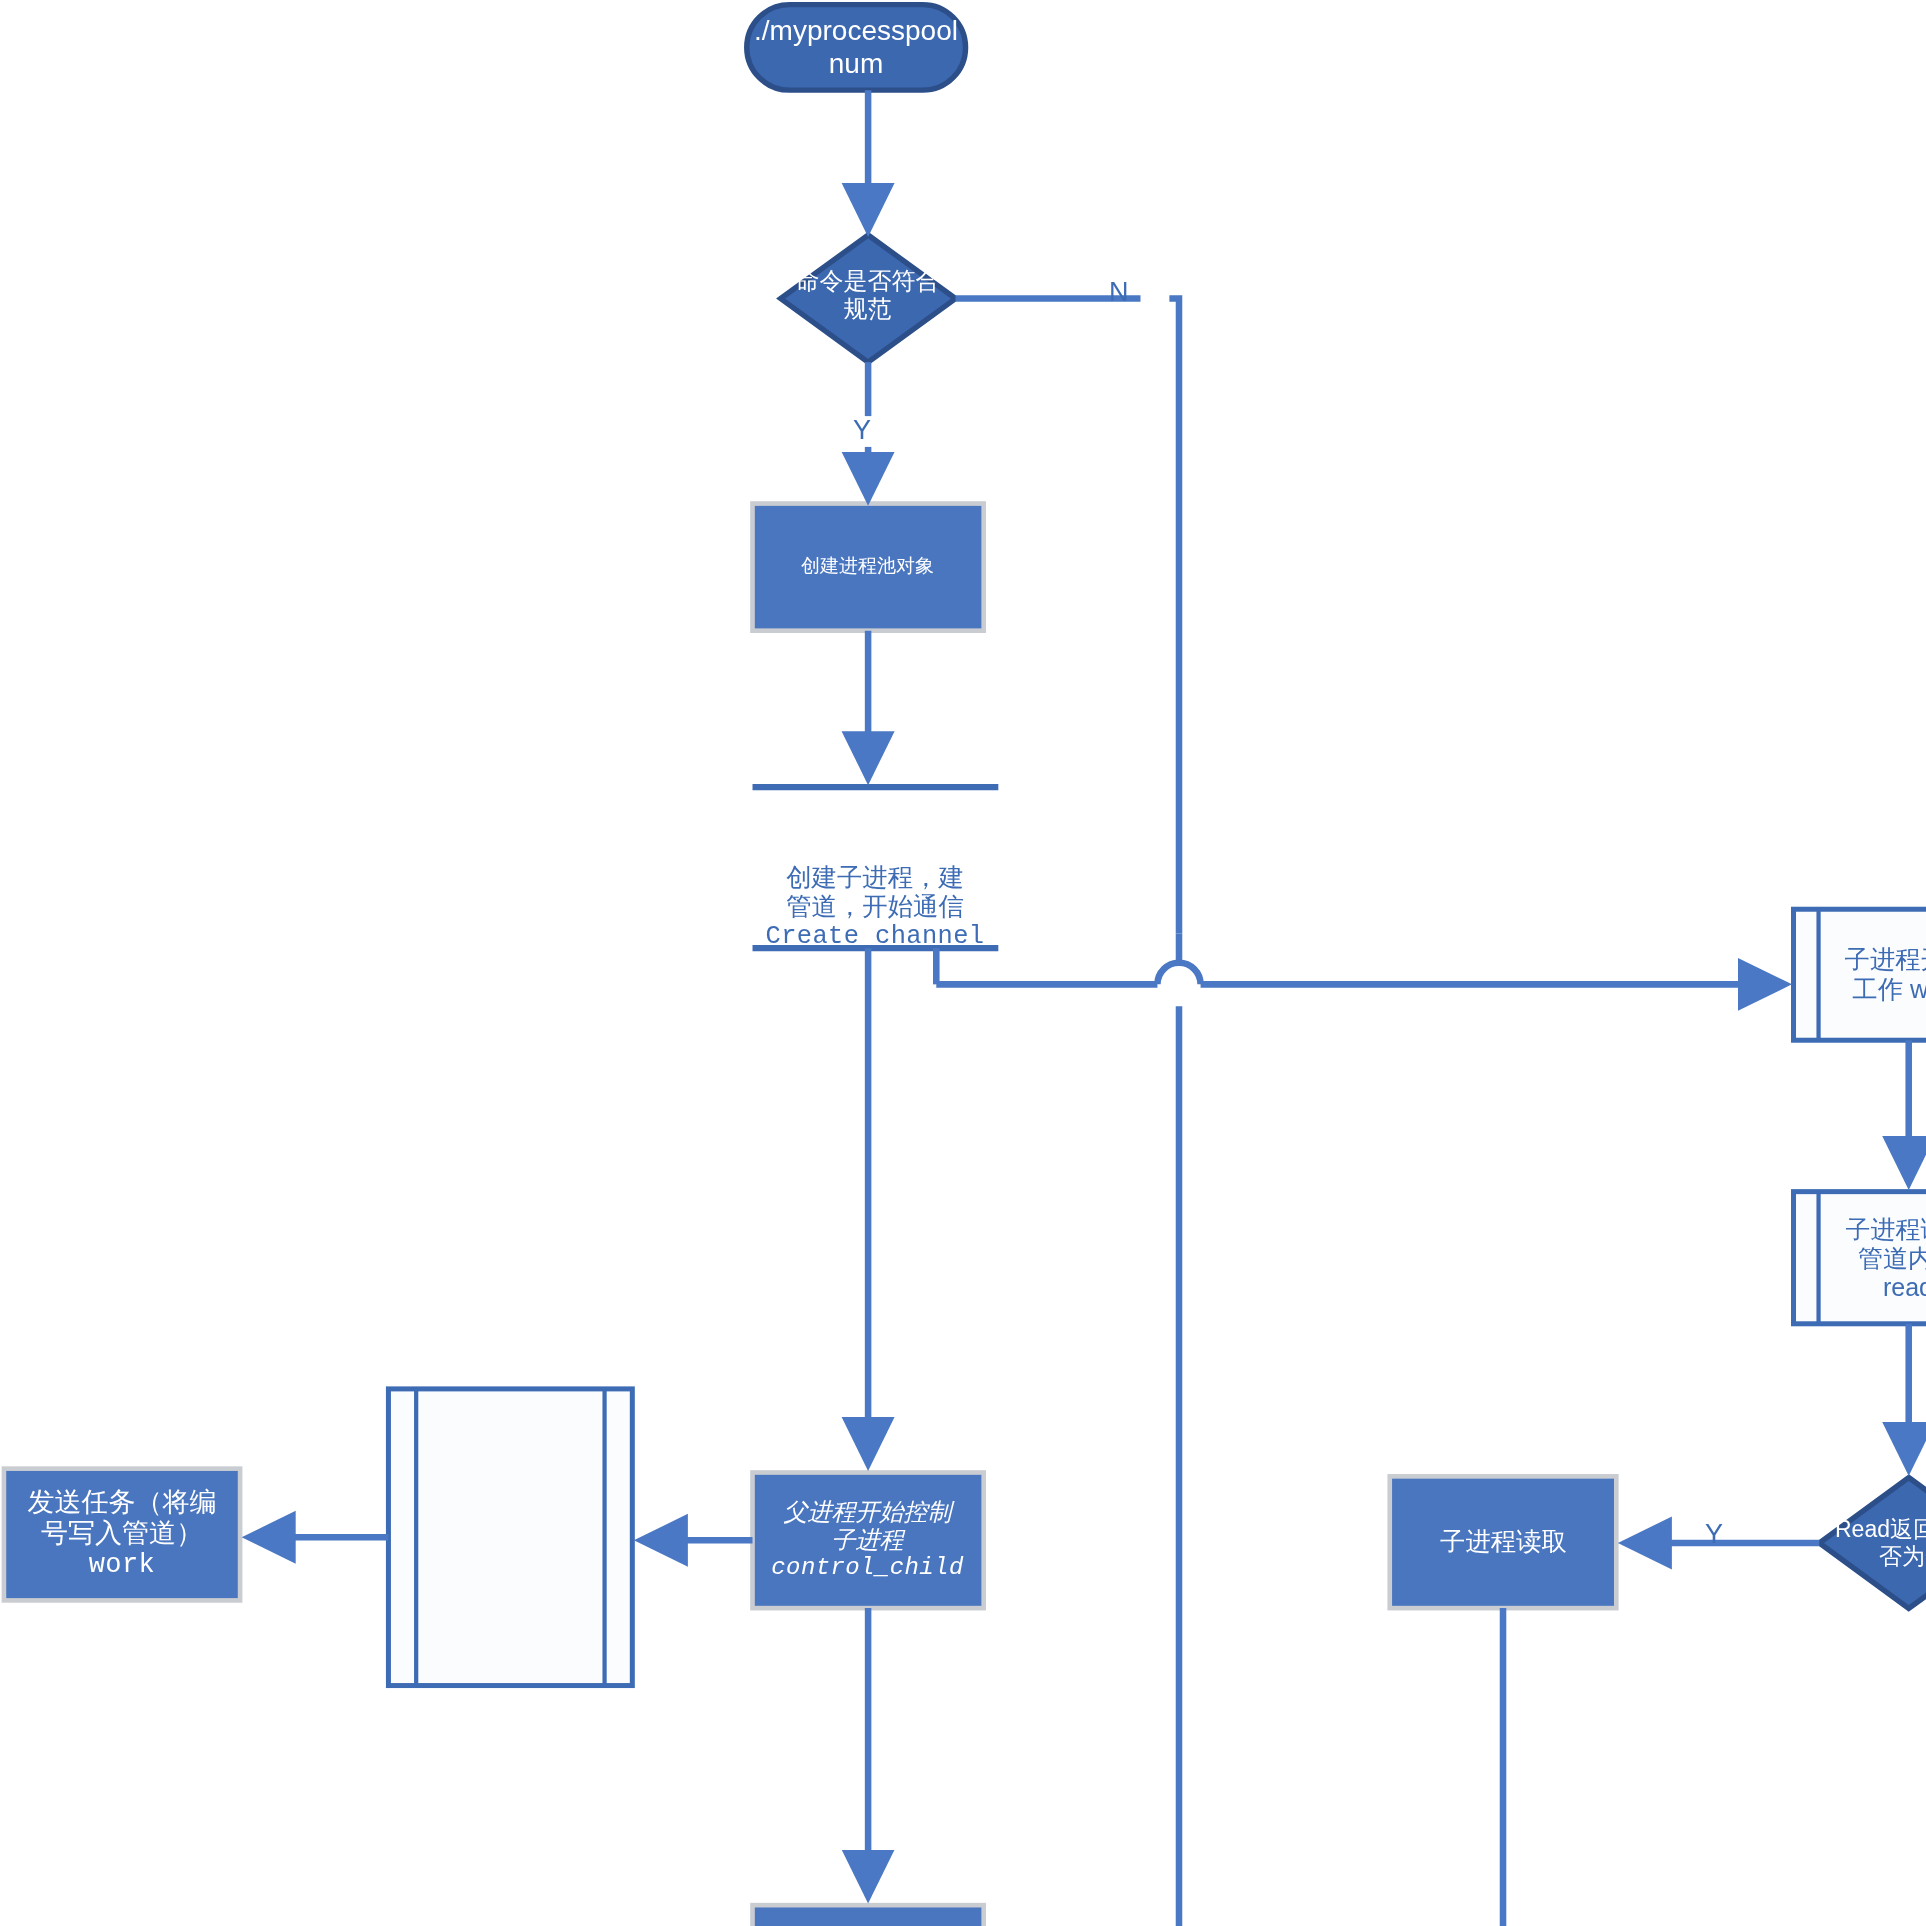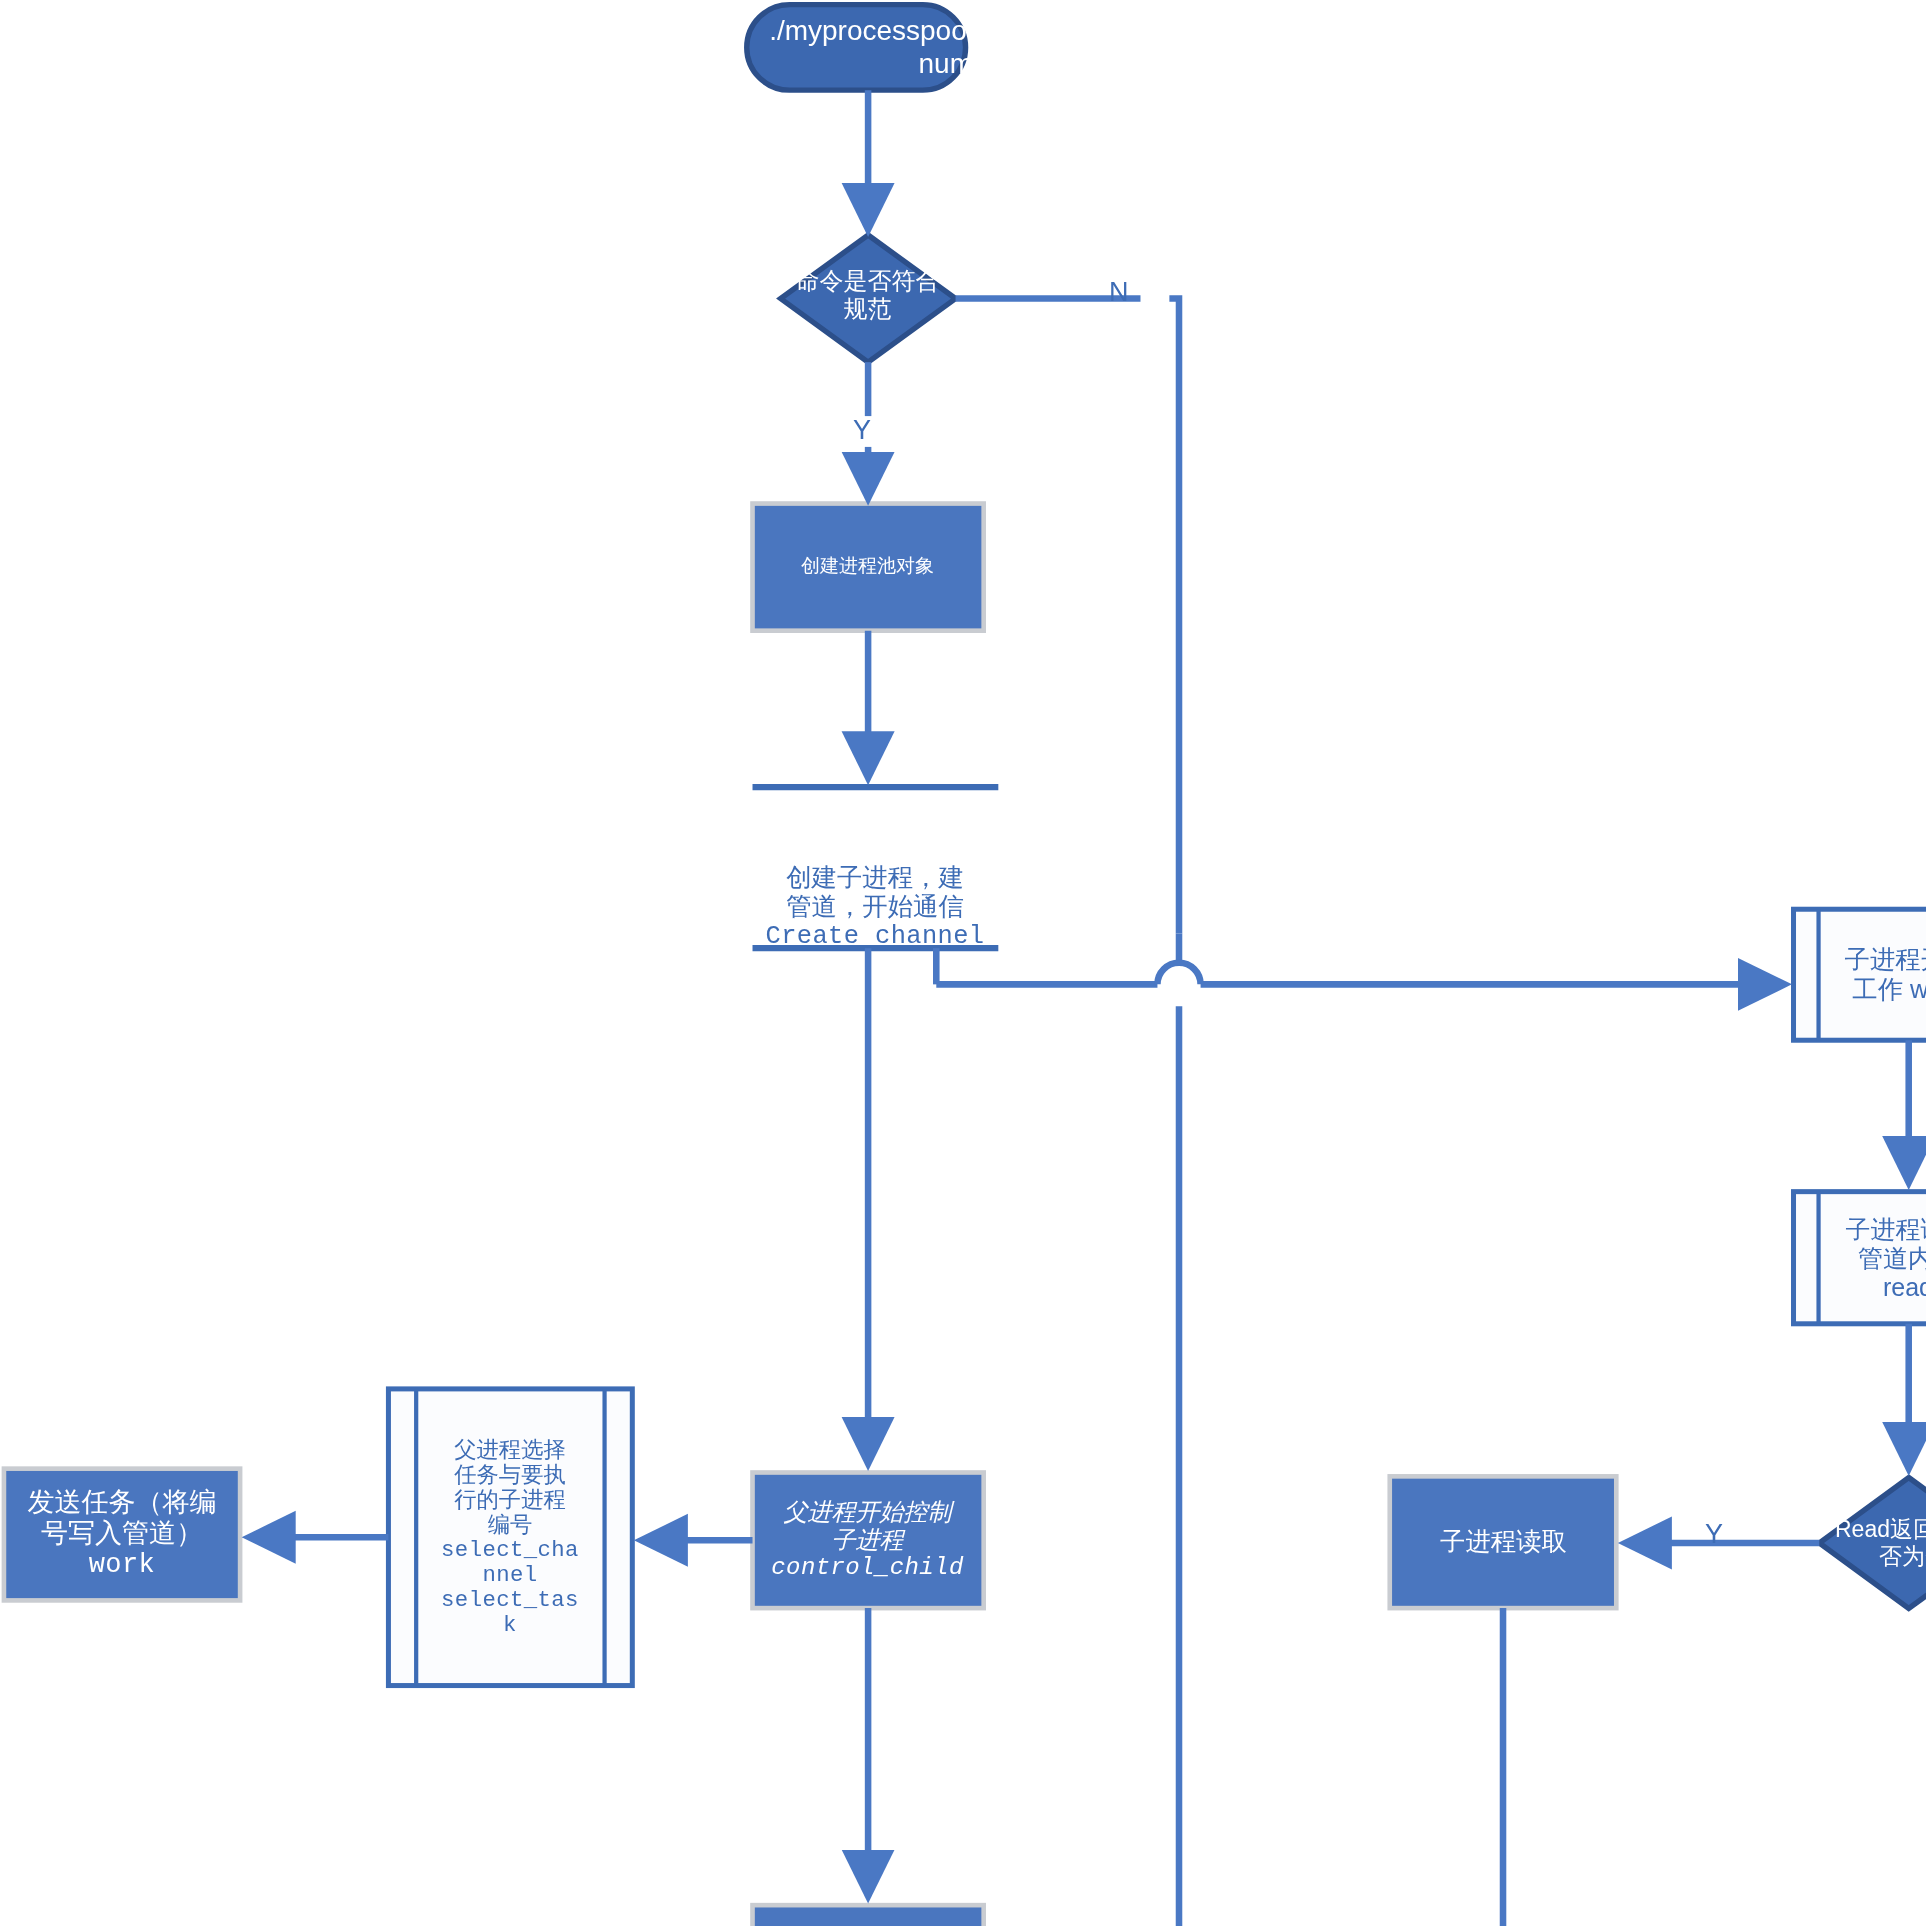--- a/index.html
+++ b/index.html
@@ -169,21 +169,21 @@
 
       <path d="M 2553 5110 L 3004 5110"></path>
       <path d="M 3004 5110 A 56 56 0 0 1 3116 5110"></path>
       <path d="M 3116 5110 L 3748 5110 L 3748 5352" marker-end="url(#arrow)"></path>
 
       <path d="M 3901 5778 L 3901 6330 L 3360 6330" marker-end="url(#arrow)"></path>
 
     </g>
   </svg>
 
-  <div class="node-text t-white cn" style="left:739px; top:4.6px; width:234px; height:86px; font-size:28px;align-items:flex-end;">
+  <div class="node-text t-white cn" style="left:739px; top:4.6px; width:234px; height:86px; font-size:28px;">
     <span>./myprocesspool</span>
     <span>num</span>
   </div>
 
   <div class="node-text t-white cn" style="left:775px; top:256px; width:185px; height:77px; font-size:24px;">
     <span>命令是否符合</span>
     <span>规范</span>
   </div>
 
   <div class="node-text t-white cn" style="left:752px; top:503px; width:231px; height:127px; font-size:19px;">
@@ -215,30 +215,20 @@
   <div class="node-text t-white cn" style="left:1390px; top:1476px; width:227px; height:132px; font-size:25.4px;">
     <span>子进程读取</span>
   </div>
 
   <div class="node-text t-white" style="left:752px; top:1472px; width:231px; height:136px; font-size:24px;font-style:italic;">
     <span class="cn">父进程开始控制</span>
     <span class="cn">子进程</span>
     <span class="mono">control_child</span>
   </div>
 
-  <div class="node-text t-blue" style="left:416px; top:1393px; width:188px; height:289px; font-size:22.3px; line-height:1.13;">
-    <span class="cn">父进程选择</span>
-    <span class="cn">任务与要执</span>
-    <span class="cn">行的子进程</span>
-    <span class="cn">编号</span>
-    <span class="mono">select_cha</span>
-    <span class="mono">nnel</span>
-    <span class="mono">select_tas</span>
-    <span class="mono">k</span>
-  </div>
 
   <div class="node-text t-white" style="left:3.9px; top:1468px; width:236px; height:132px; font-size:27px;">
     <span class="cn">发送任务（将编</span>
     <span class="cn">号写入管道）</span>
     <span class="mono">work</span>
   </div>
 
   <div class="node-text t-white cn" style="left:752px; top:1905px; width:231px; height:128px; font-size:25px;">
     
     

